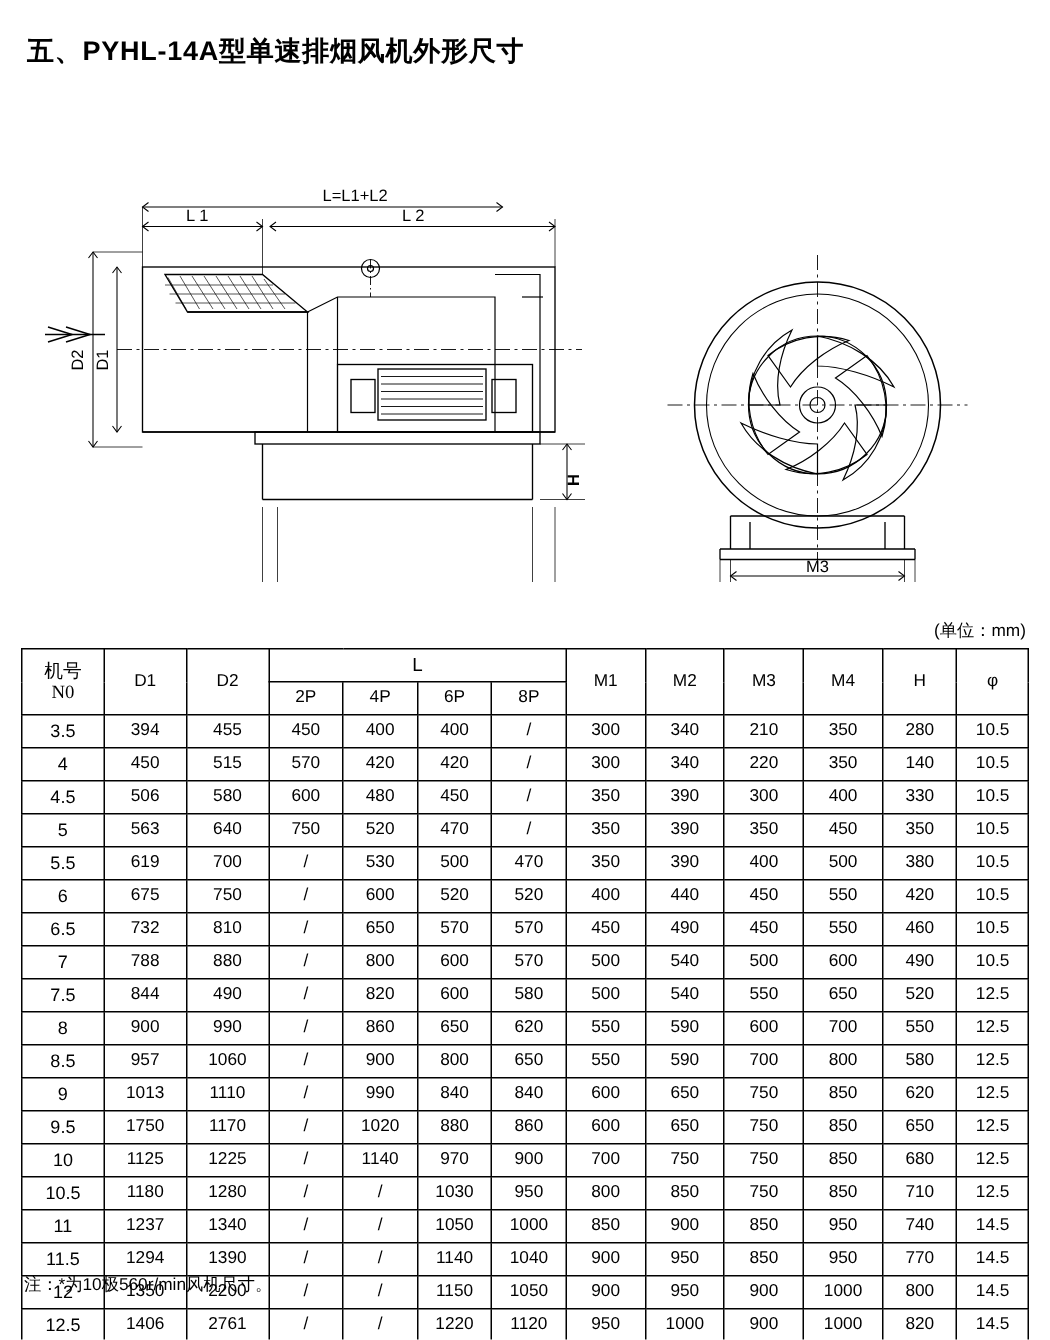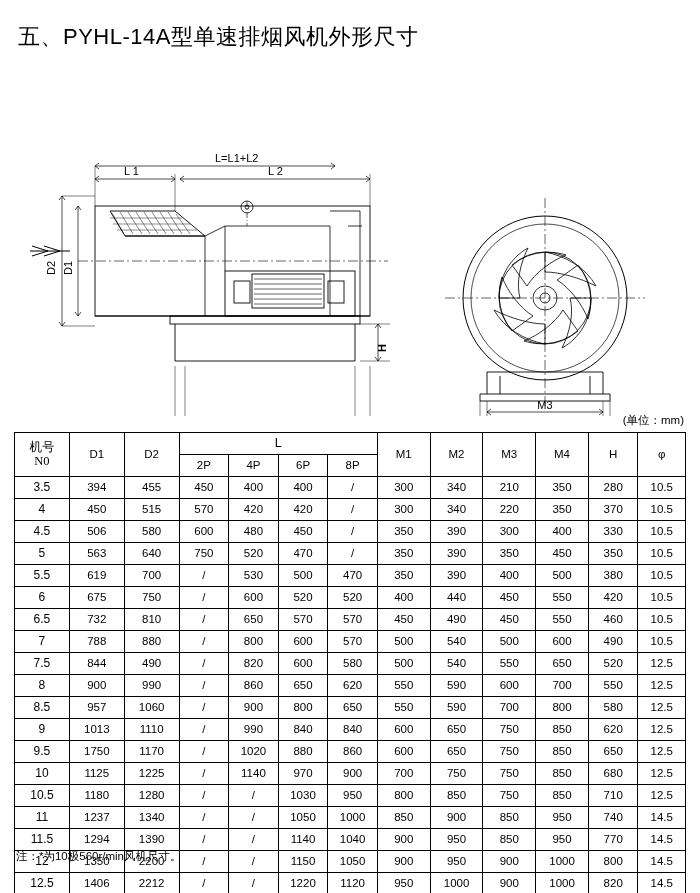--- a/index.html
+++ b/index.html
@@ -9,26 +9,26 @@
     font-family:"Liberation Sans","DejaVu Sans",sans-serif;
     color:#000;
     position:relative;
     overflow:hidden;
   }
   .page{position:relative;width:700px;height:893px;}
 
   
   .title{
     position:absolute;left:18px;top:22px;
-    font-size:22px;font-weight:normal;letter-spacing:0.5px;
+    font-size:18px;font-weight:bold;letter-spacing:0.5px;
     white-space:nowrap;
   }
 
   
-  .drawing{position:absolute;left:0;top:76px;width:560px;height:340px;}
+  .drawing{position:absolute;left:0;top:48px;width:560px;height:340px;}
   .drawing svg{display:block;}
 
   
   .unit-note{
     position:absolute;right:16px;top:413px;
     font-size:11.5px;
     margin-left:40px;
   }
 
   
@@ -293,21 +293,21 @@
             <td>450</td>
             <td>515</td>
             <td>570</td>
             <td>420</td>
             <td>420</td>
             <td>/</td>
             <td>300</td>
             <td>340</td>
             <td>220</td>
             <td>350</td>
-            <td>370</td>
+            <td>140</td>
             <td>10.5</td>
           </tr>
           <tr>
             <td class="cell-no">4.5</td>
             <td>506</td>
             <td>580</td>
             <td>600</td>
             <td>480</td>
             <td>450</td>
             <td>/</td>
@@ -539,21 +539,21 @@
             <td>900</td>
             <td>950</td>
             <td>900</td>
             <td>1000</td>
             <td>800</td>
             <td>14.5</td>
           </tr>
           <tr>
             <td class="cell-no">12.5</td>
             <td>1406</td>
-            <td>2212</td>
+            <td>2761</td>
             <td>/</td>
             <td>/</td>
             <td>1220</td>
             <td>1120</td>
             <td>950</td>
             <td>1000</td>
             <td>900</td>
             <td>1000</td>
             <td>820</td>
             <td>14.5</td>

